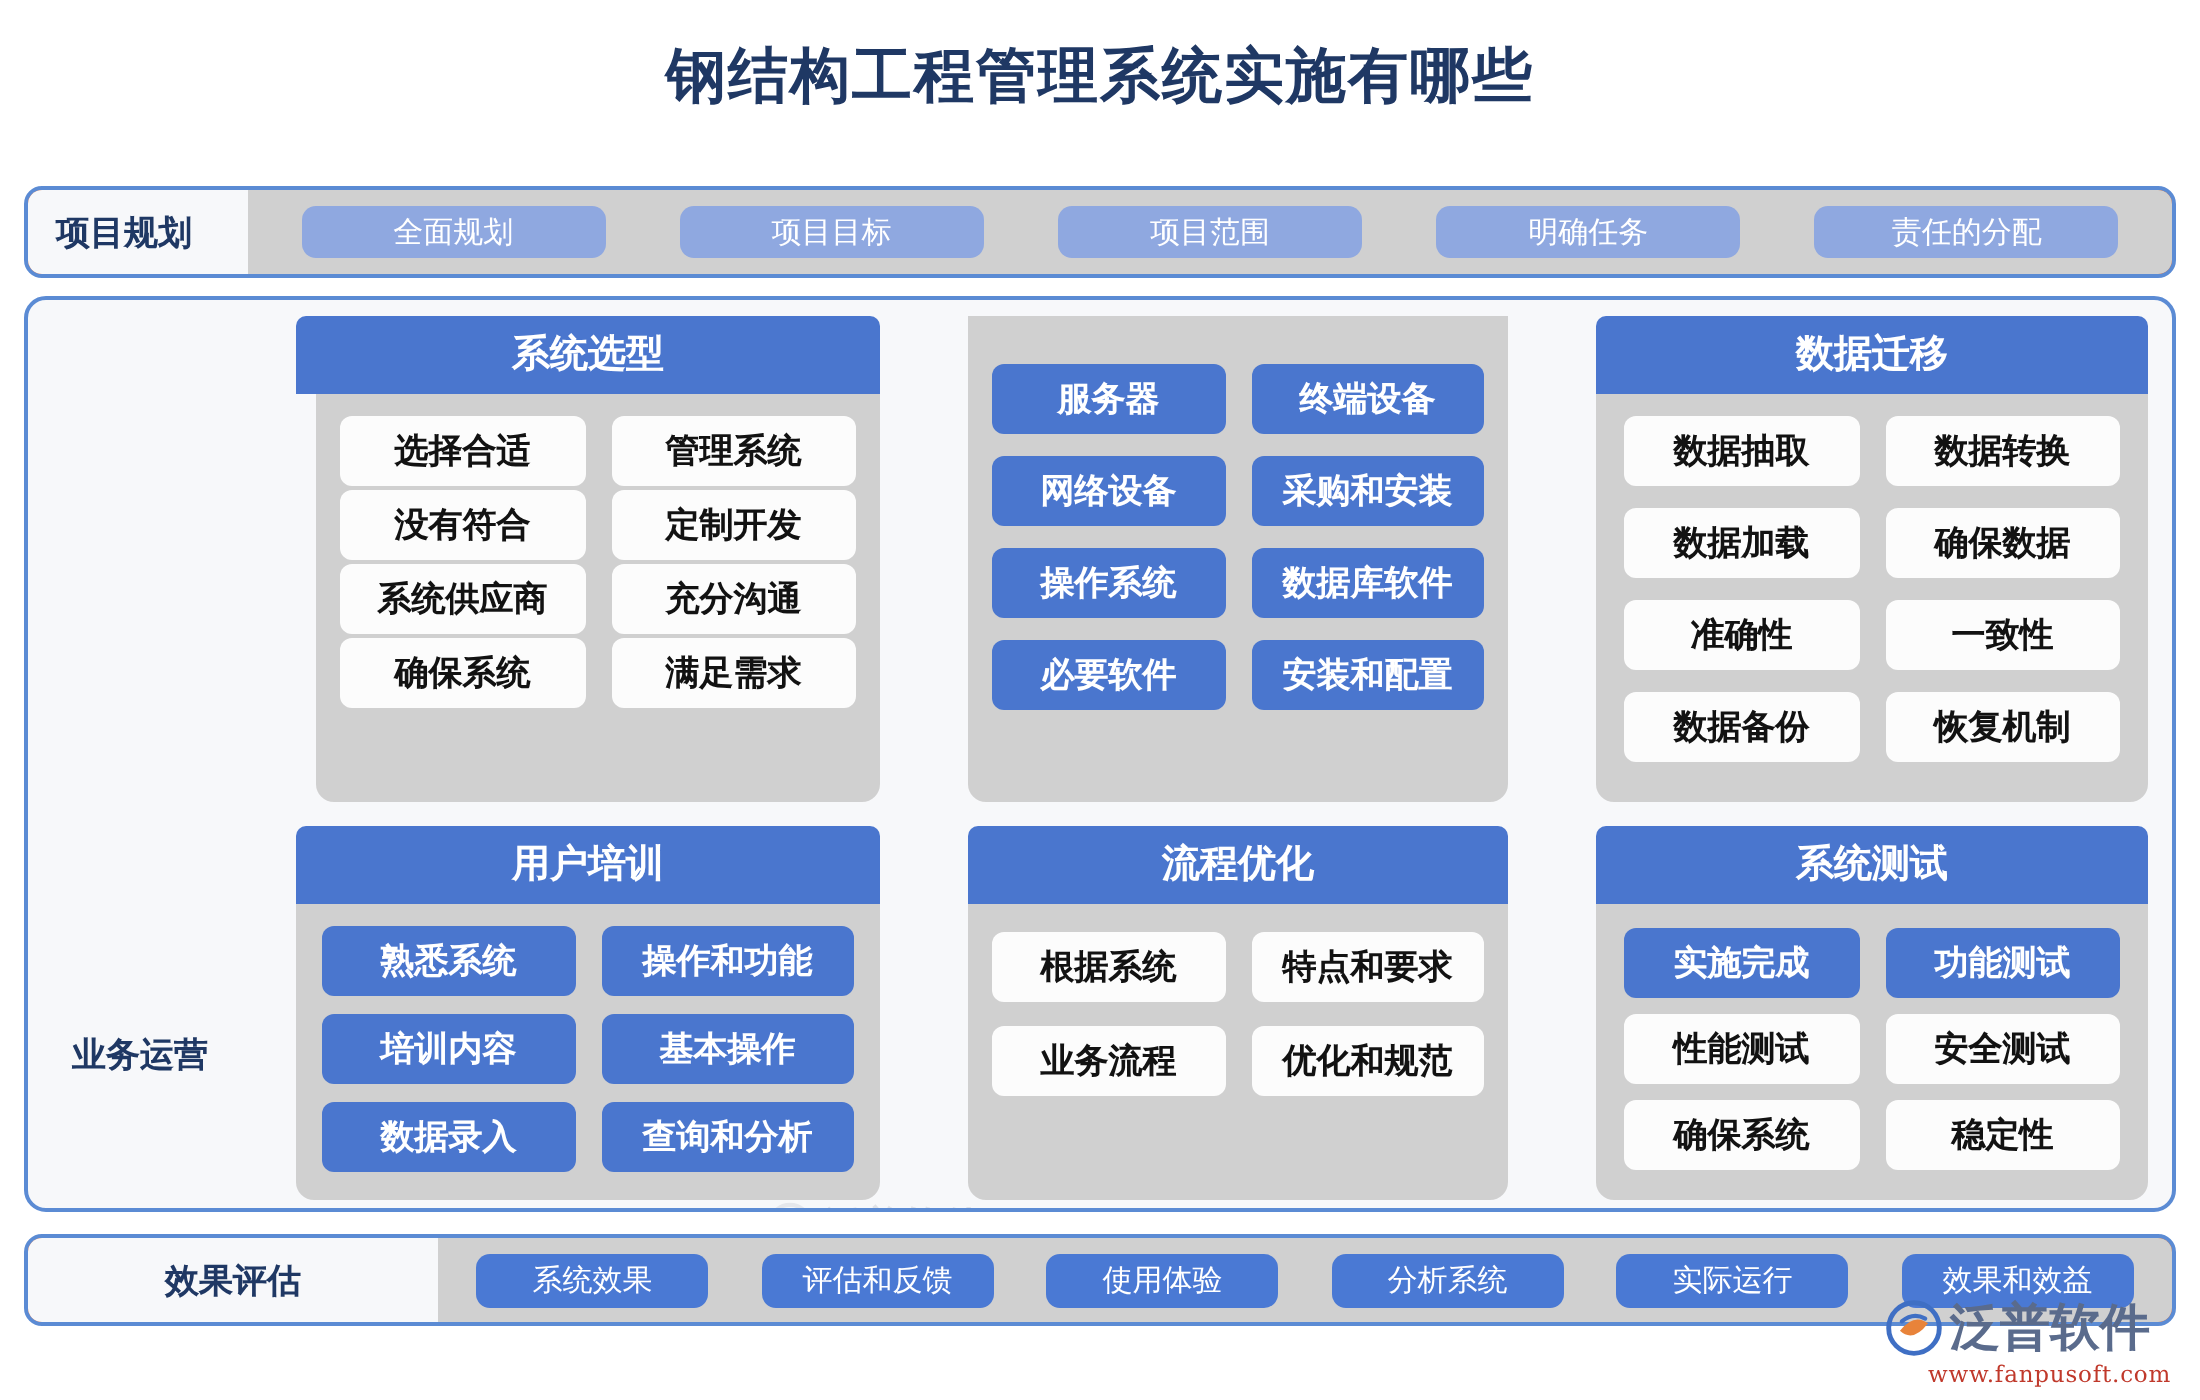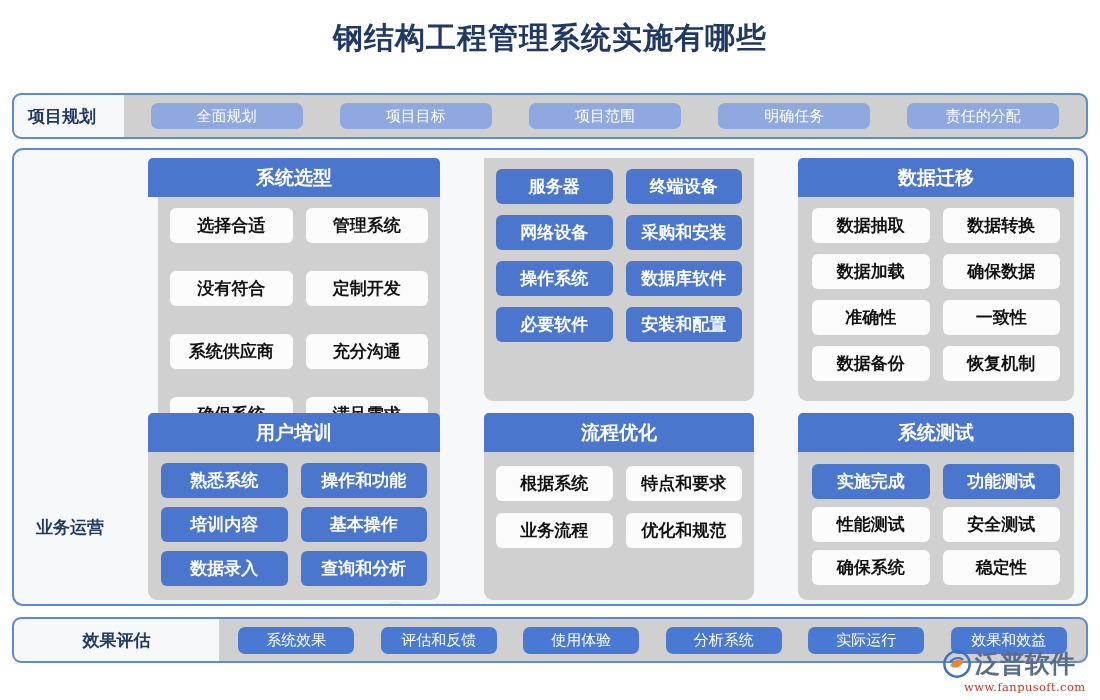--- a/index.html
+++ b/index.html
@@ -121,25 +121,25 @@
     height: 35px;
     border-radius: 6px;
     display: flex; align-items: center; justify-content: center;
     font-size: 17px; font-weight: bold;
     white-space: nowrap;
   }
   .chip.light { background: #fcfcfc; color: #121212; }
   .chip.blue  { background: #4a76ce; color: #ffffff; }
 
   
-  .card.sys-select .card-body { padding: 11px 12px; row-gap: 28px; margin-left: 10px; }
+  .card.sys-select .card-body { padding: 11px 12px; row-gap: 2px; margin-left: 10px; }
   .card.process .card-body { row-gap: 12px; padding: 14px 12px; }
   .card.testing .card-body { row-gap: 8px; padding: 12px 14px; }
   .card.training .card-body { row-gap: 9px; padding: 11px 13px; }
-  .card.hardware .card-body { row-gap: 11px; padding: 11px 12px; }
+  .card.hardware .card-body { row-gap: 11px; padding: 24px 12px; }
   .card.migration .card-body { row-gap: 11px; padding: 11px 14px; }
 
   
   .brand {
     position: absolute; right: 8px; bottom: 6px;
     width: 150px; text-align: left;
   }
   .brand-row { display: flex; align-items: center; gap: 3px; }
   .brand-mark { width: 30px; height: 30px; flex: 0 0 auto; }
   .brand-name {

